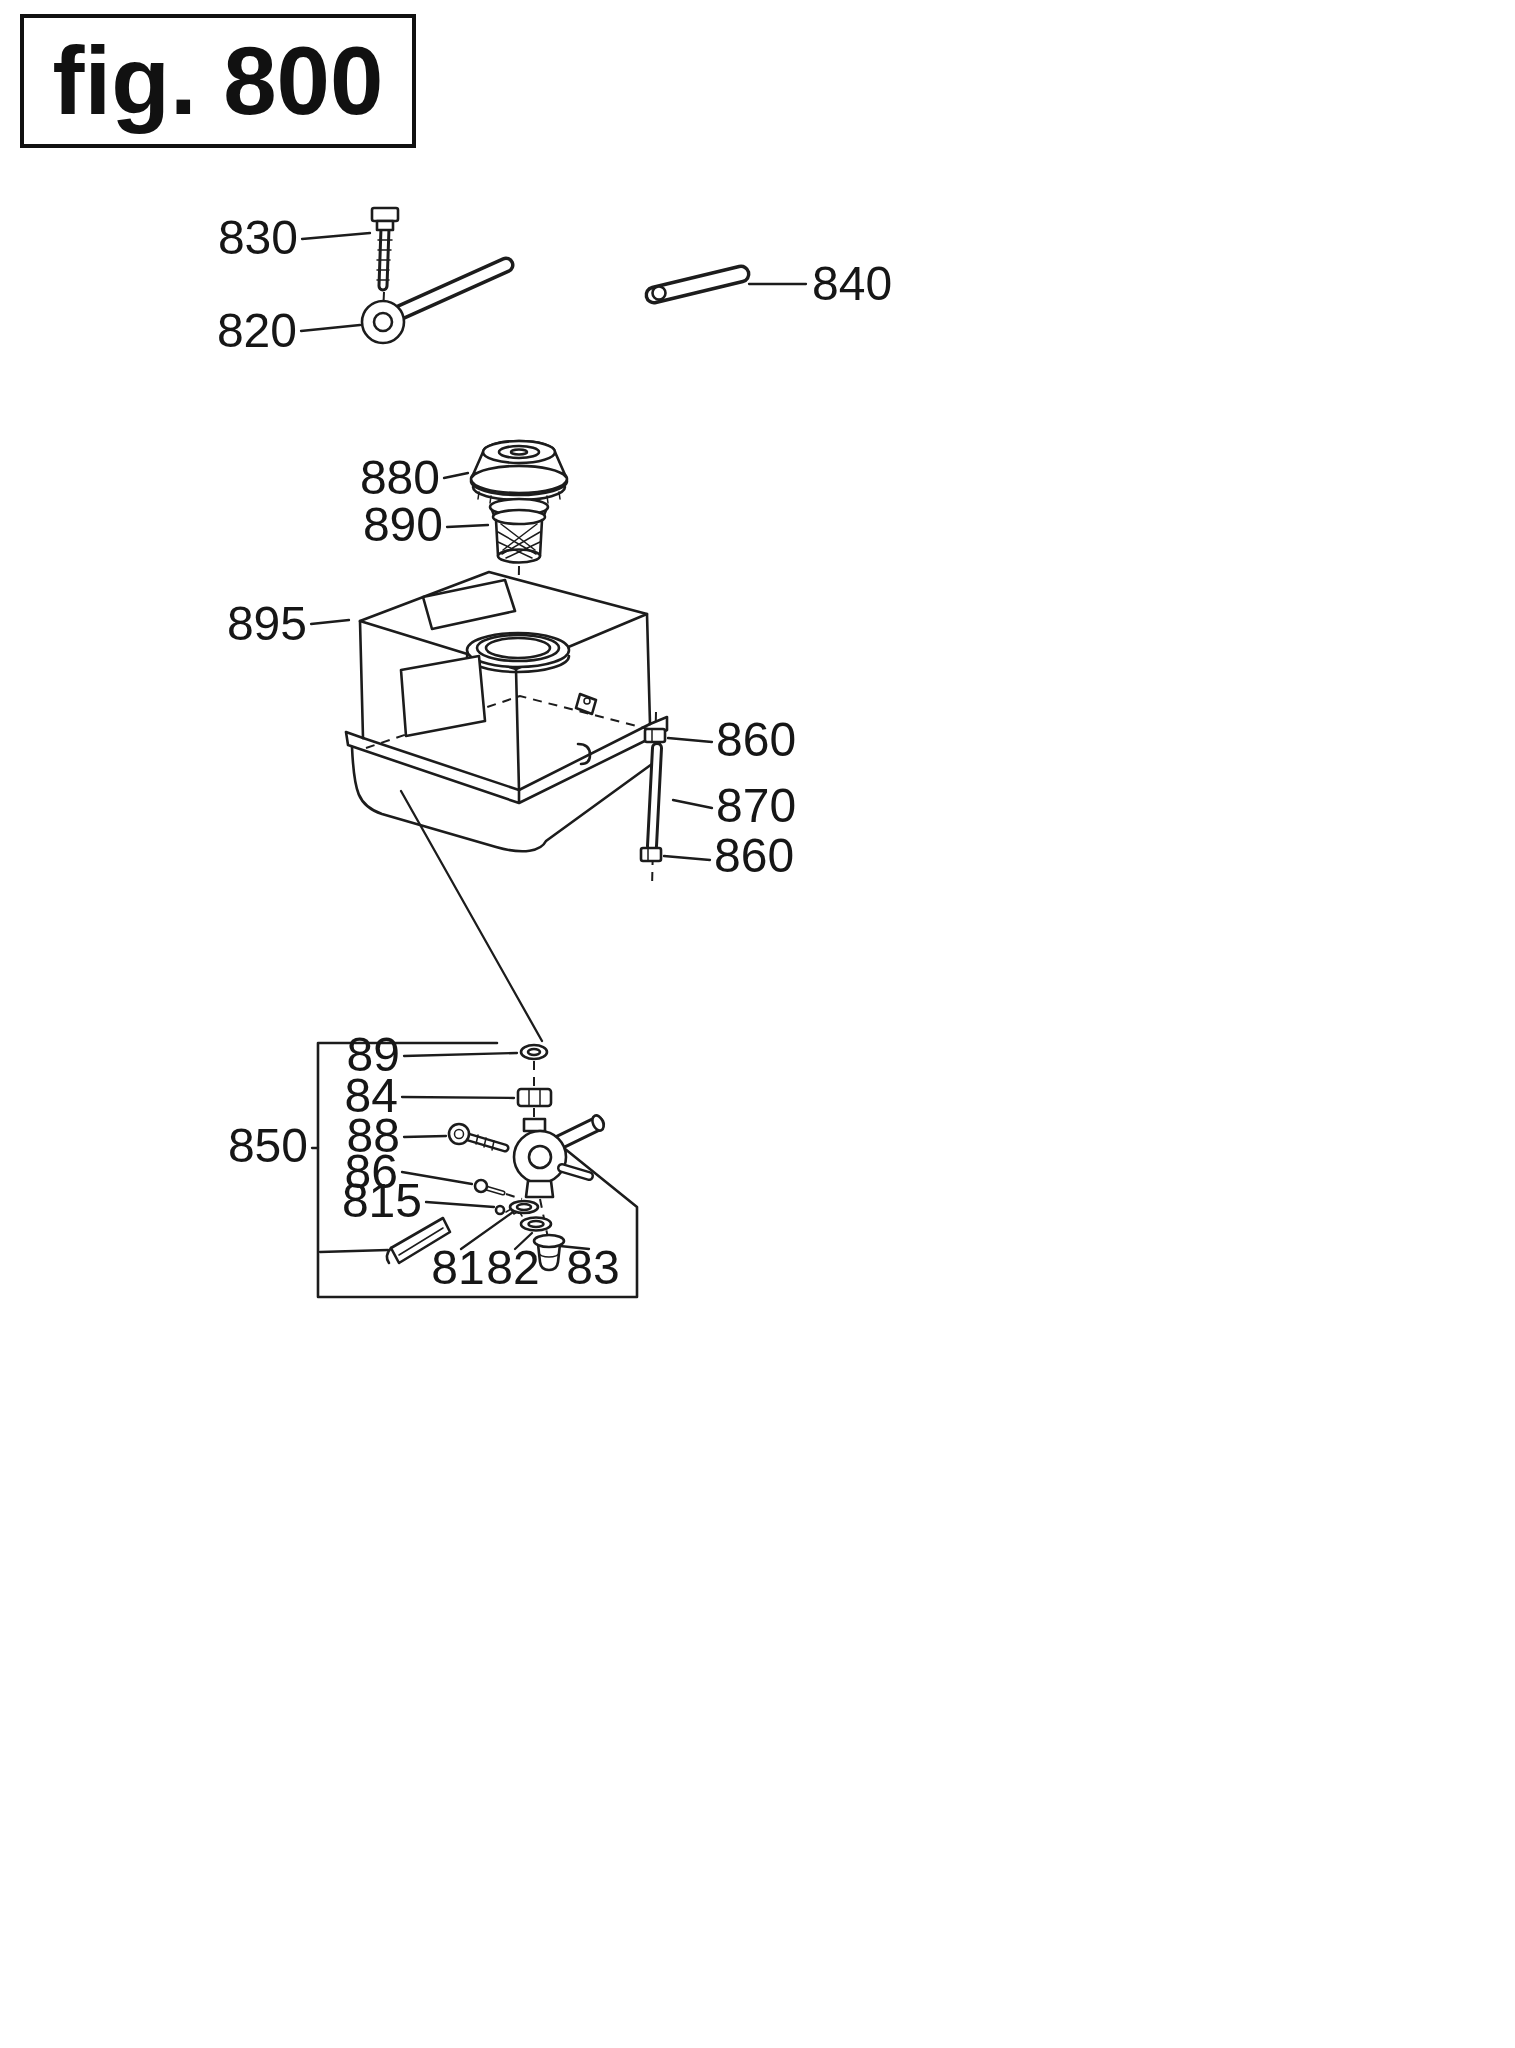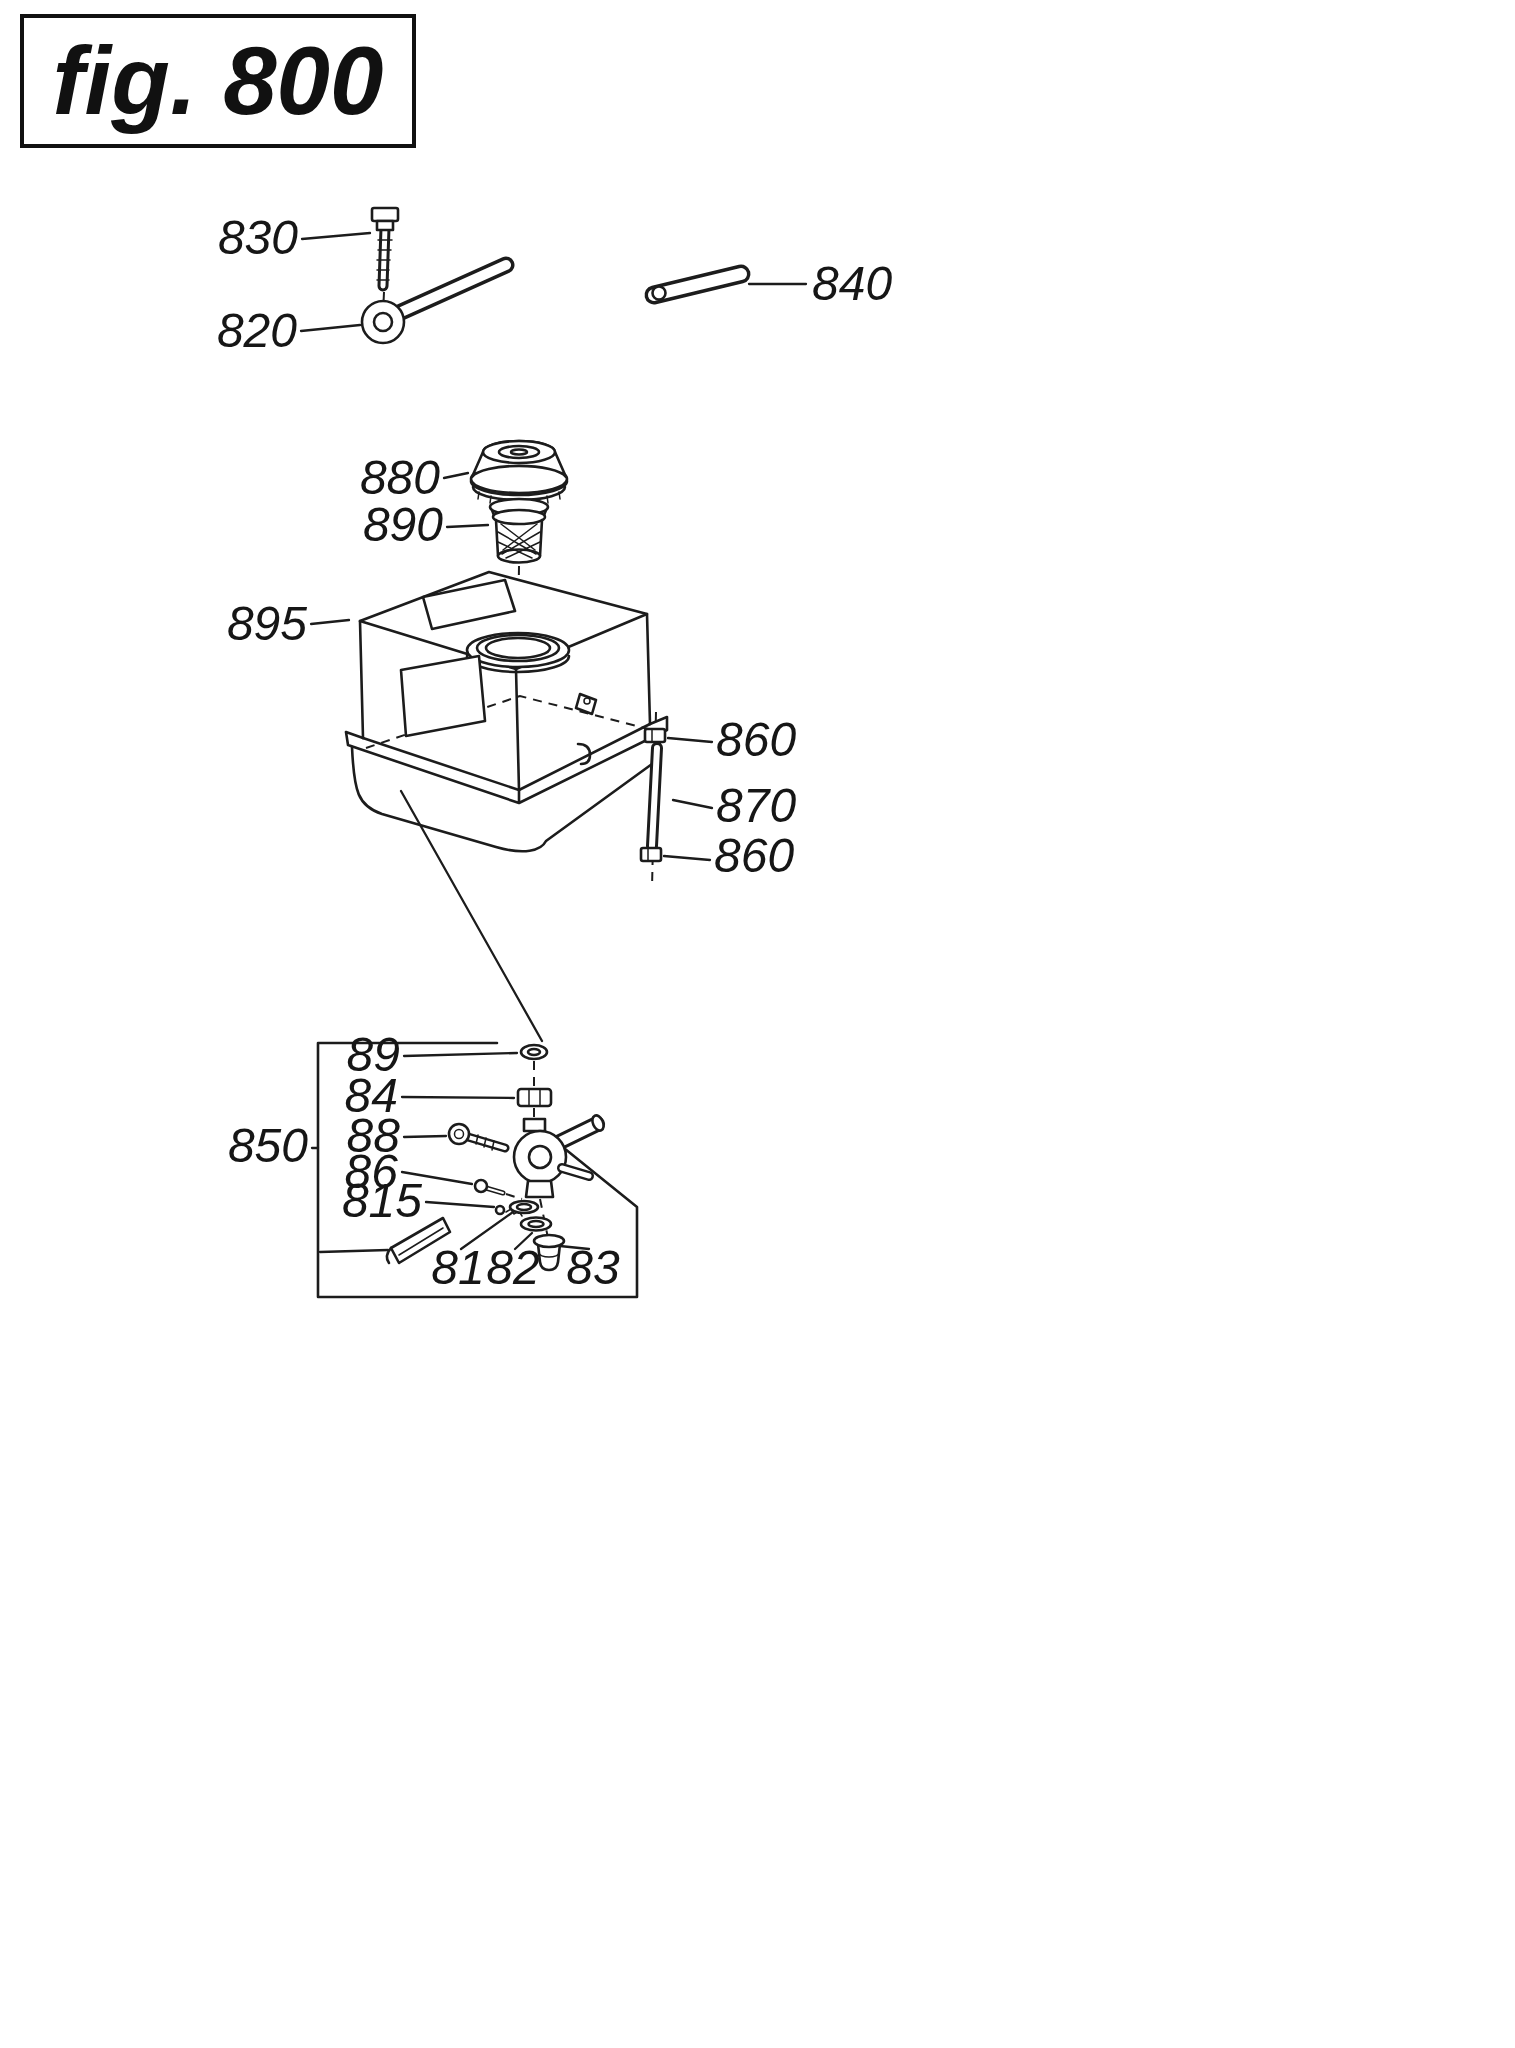--- a/index.html
+++ b/index.html
@@ -7,21 +7,20 @@
     padding: 0;
     background: #ffffff;
   }
   .page {
     position: relative;
     width: 1515px;
     height: 2048px;
     background: #ffffff;
     overflow: hidden;
     font-family: "Liberation Sans", sans-serif;
-    font-style: italic;
   }
   svg { display: block; }
 
   
   .ln      { fill: none; stroke: #1c1c1c; stroke-width: 2.6; stroke-linecap: round; stroke-linejoin: round; }
   .thin    { fill: none; stroke: #1c1c1c; stroke-width: 1.5; stroke-linecap: round; }
   .fillw   { fill: #ffffff; stroke: #1c1c1c; stroke-width: 2.6; stroke-linejoin: round; }
   .dash    { fill: none; stroke: #1c1c1c; stroke-width: 2; stroke-dasharray: 9 7; }
   .leader  { fill: none; stroke: #1c1c1c; stroke-width: 2.3; stroke-linecap: round; }
   .hb      { fill: none; stroke: #1c1c1c; stroke-linecap: round; }

